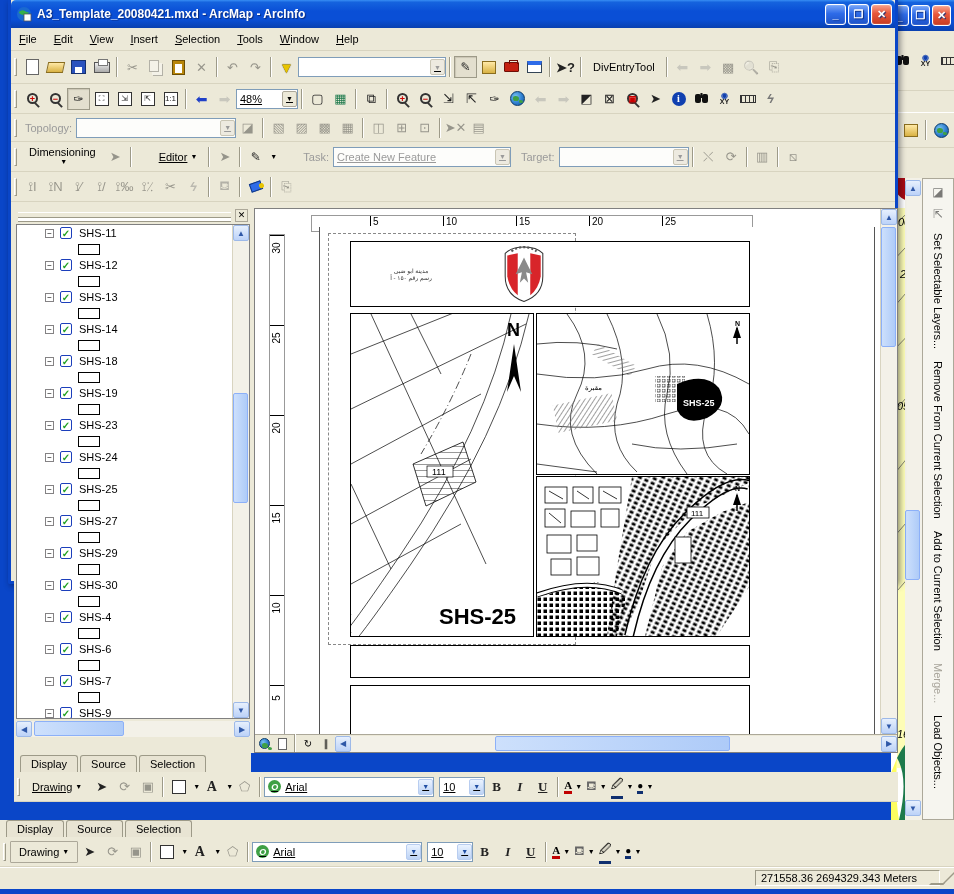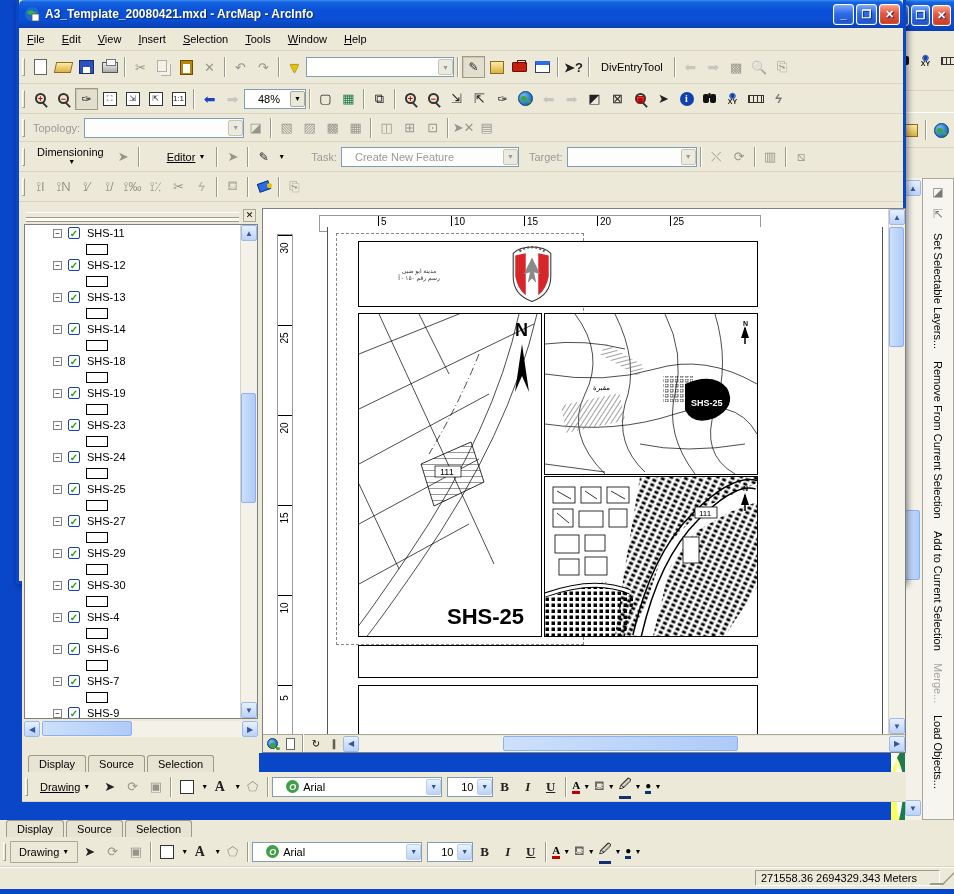--- a/index.html
+++ b/index.html
@@ -19,21 +19,21 @@
   .xp-btn.close { background:linear-gradient(180deg,#F8A28C 0%,#E8563A 45%,#C83C22 100%); }
   .tb-row { background:#ECE9D8; display:flex; align-items:center; border-bottom:1px solid #D8D4C0; }
   .grip { width:3px; height:18px; margin:0 4px 0 3px; border-left:1px solid #fff;
           border-top:1px solid #fff; border-right:1px solid #9D9A88; border-bottom:1px solid #9D9A88; }
   .sep { width:2px; height:20px; margin:0 3px; border-left:1px solid #9D9A88; border-right:1px solid #fff; }
   .tb-btn { min-width:23px; height:22px; display:flex; align-items:center; justify-content:center;
             font-size:13px; color:#222; position:relative; }
   .tb-btn.pressed { border:1px solid #9D9A88; background:#E3DFCE; box-shadow:inset 1px 1px 1px #c9c5b4; }
   .tb-btn.dis { opacity:.42; filter:grayscale(1); }
   .combo { background:#fff; border:1px solid #7F9DB9; height:20px; display:flex; align-items:center;
-           font-size:11px; padding-left:13px; justify-content:space-between; }
+           font-size:11px; padding-left:3px; justify-content:space-between;text-decoration:underline; }
   .combo .dda { width:15px; height:16px; margin-left:auto; display:flex; align-items:center; justify-content:center;
                 font-size:7px; color:#214FA3; border:1px solid #B8CDF0; border-radius:2px;
                 background:linear-gradient(180deg,#EAF3FF,#BDD3F5); }
   .combo.dis { color:#9a9a9a; background:#FDFDFB; }
   .combo.dis .dda { color:#9a9a9a; background:#EDEAE0; border-color:#C9C5B4; }
   .dd-small { font-size:7px; margin-left:3px; color:#000; }
   .lbl-dis { color:#9a9a9a; }
 
   
   .sb-v { background:#F3F1E8; border-left:1px solid #D8D4C0; position:absolute; width:17px; }
@@ -61,21 +61,21 @@
                  border-bottom:5px solid #0A46C8; }
   .tabs { display:flex; align-items:flex-end; height:19px; padding-left:6px; }
   .tab { border:1px solid #9D9A88; border-bottom:none; background:#E8E4D3; padding:2px 10px 2px 10px;
          margin-right:2px; border-radius:3px 3px 0 0; font-size:11px; }
   .statusbar { background:#ECE9D8; border-top:1px solid #fff; display:flex; align-items:center;
                height:20px; font-size:11px; }
   .status-cell { border:1px solid; border-color:#9D9A88 #fff #fff #9D9A88; height:16px;
                  display:flex; align-items:center; padding:0 5px; }
 
   
-  #front-window { position:absolute; left:16px; top:0; width:890px; height:584px;
+  #front-window { position:absolute; left:8px; top:0; width:890px; height:584px;
                   border:3px solid #0A46C8; border-top:none; border-radius:0 0 2px 2px;
                   background:#ECE9D8; box-shadow:2px 2px 6px rgba(0,0,20,.45); }
   #fw-titlebar { height:28px; border-radius:5px 5px 0 0; padding:0 3px 0 5px; }
   #fw-title-text { margin-left:5px; flex:1; white-space:nowrap; overflow:hidden; }
   #fw-menubar { height:23px; background:#ECE9D8; display:flex; align-items:center; padding-left:8px;
                 border-bottom:1px solid #D8D4C0; }
   .menu-item { margin-right:17px; }
   .menu-item:first-letter { text-decoration:underline; }
 
   

